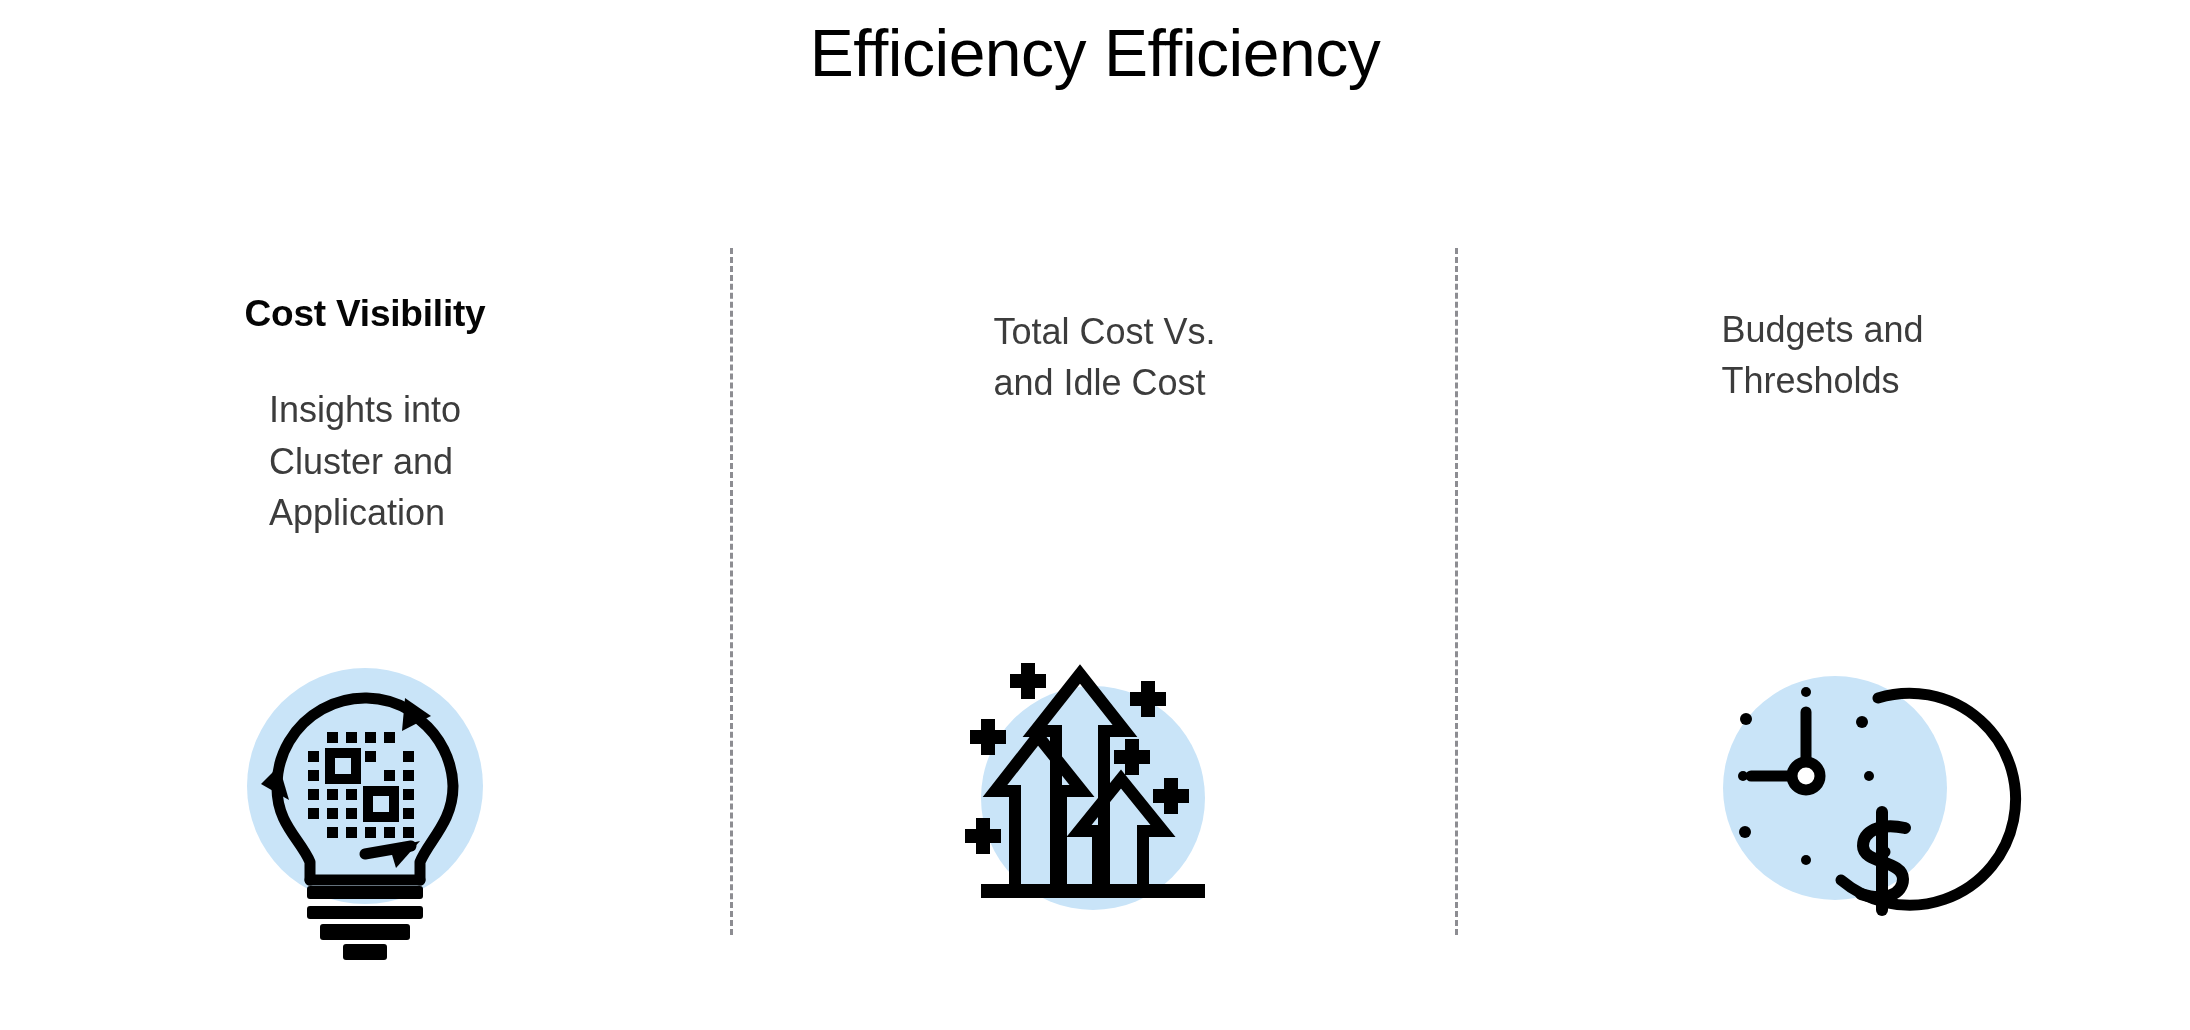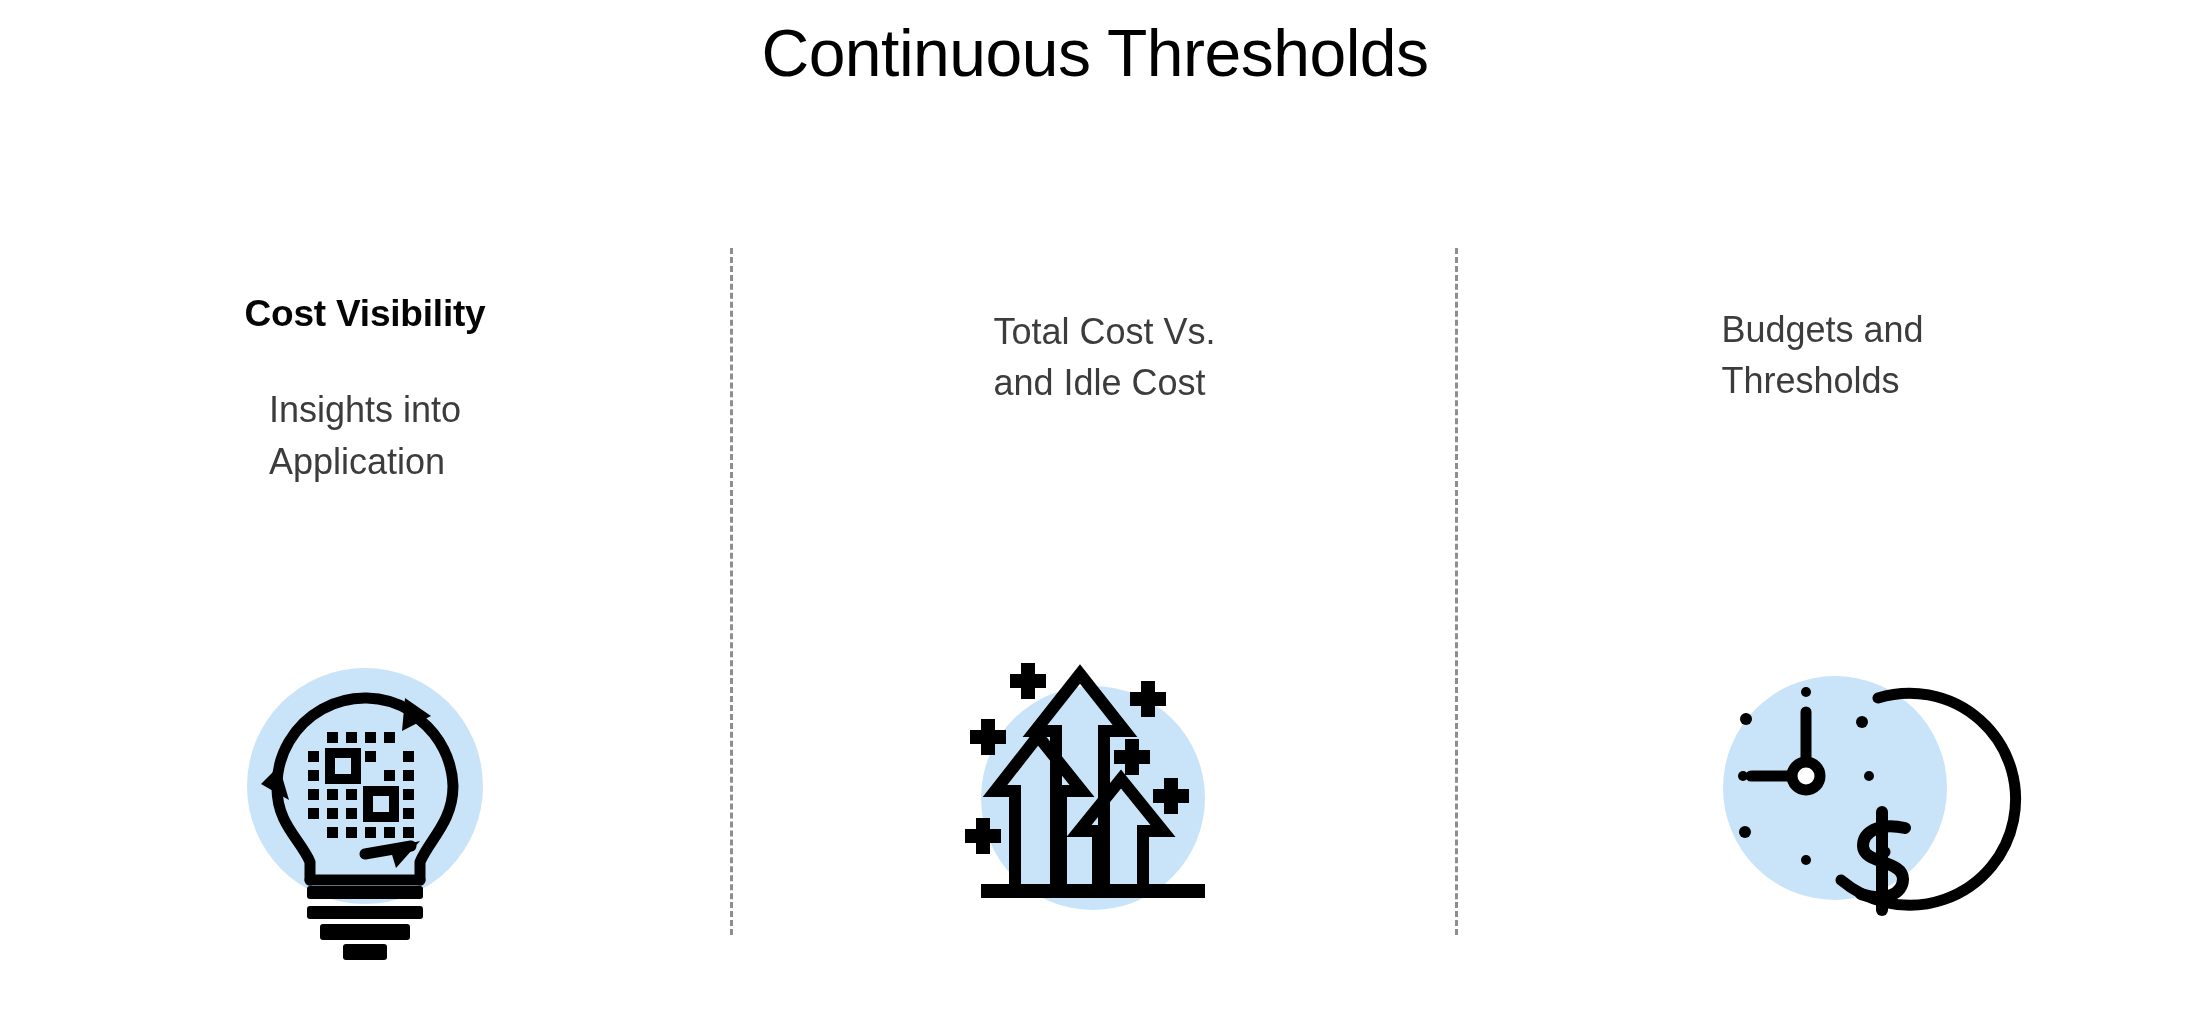--- a/index.html
+++ b/index.html
@@ -101,28 +101,29 @@
     width: 0;
     height: 687px;
     border-left: 3px dashed #8d8d92;
   }
   .divider-1 { left: 730px; }
   .divider-2 { left: 1455px; }
 </style>
 </head>
 <body>
 
-<div class="slide-title">Continuous Thresholds</div>
+<div class="slide-title">Efficiency Efficiency</div>
 
 <div class="columns">
 
   <div class="column col-1">
     <div class="col-heading">Cost Visibility</div>
     <div class="col-body">
       <span class="ln">Insights into</span>
+      <span class="ln">Cluster and</span>
       <span class="ln">Application</span>
     </div>
 
     <div class="icon-wrap">
       <svg viewBox="0 0 300 300" xmlns="http://www.w3.org/2000/svg">
         <circle cx="150" cy="150" r="118" fill="#c9e4f8"></circle>
         <g fill="none" stroke="#000000" stroke-width="11" stroke-linecap="round" stroke-linejoin="round">
 
           <path d="M62 150 A88 88 0 0 1 196 75"></path>
           <path d="M205 84 A88 88 0 0 1 238 150 C238 186 214 204 205 226 L205 244"></path>

